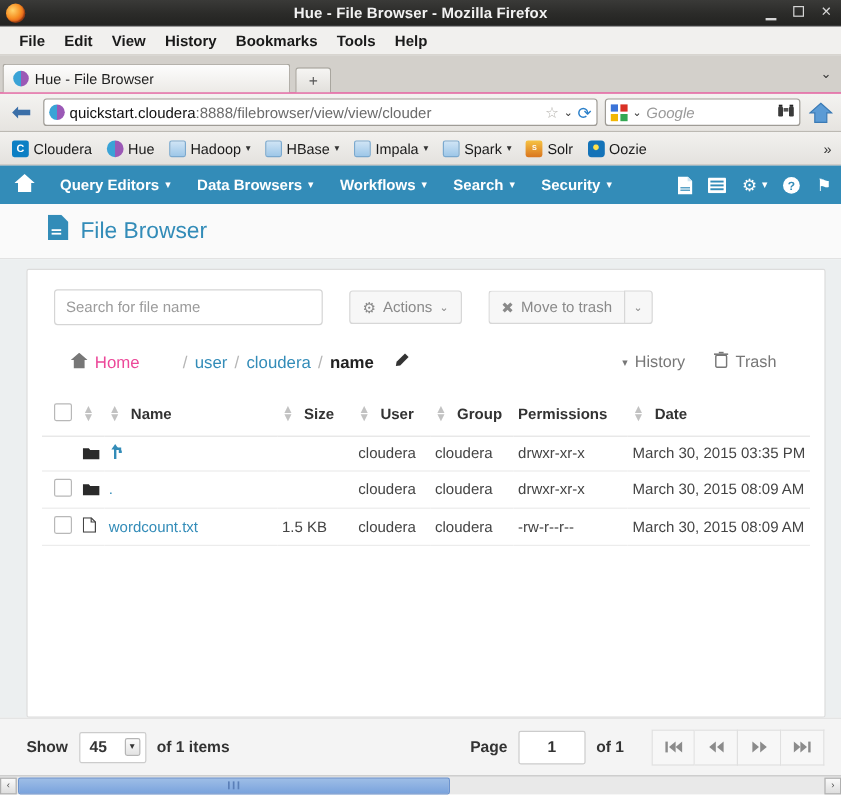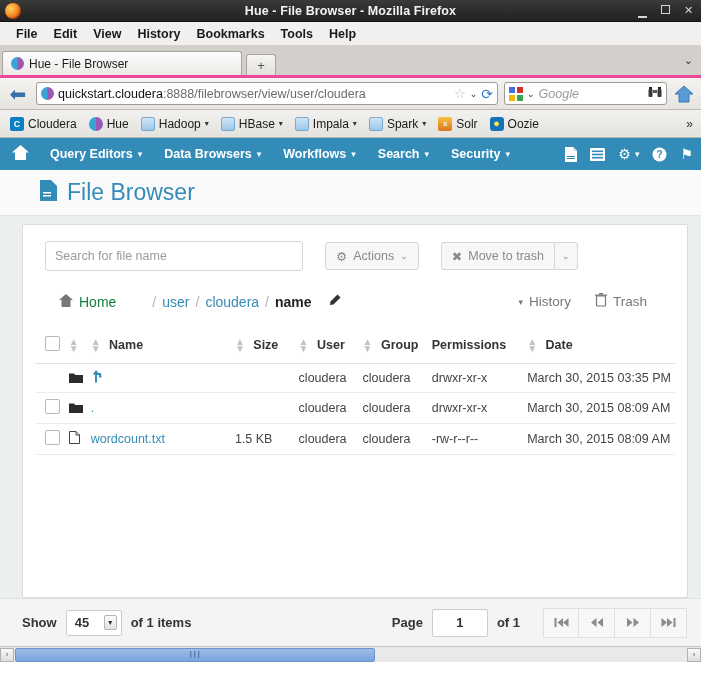--- a/index.html
+++ b/index.html
@@ -40,21 +40,21 @@
     height: 24px; background: #f1f0ee;
     display: flex; align-items: center; padding-left: 8px;
     border-bottom: 1px solid #d8d5d0;
     font-size: 12.5px; color: #1a1a1a;
   }
   .menubar span { padding: 2px 8px; cursor: default; font-weight: bold; }
 
   .tabstrip {
     height: 32px; background: #d3d0cb;
     display: flex; align-items: flex-end; padding-left: 2px;
-    border-bottom: 3px solid #ec4899;
+    border-bottom: 1px solid #ec4899;
     position: relative;
   }
   .tab {
     height: 24px; min-width: 240px; max-width: 250px;
     background: linear-gradient(to bottom,#fdfdfd,#eceae6);
     border: 1px solid #a9a69f; border-bottom: none;
     border-radius: 3px 3px 0 0;
     display: flex; align-items: center; gap: 5px; padding: 0 8px;
     font-size: 12px; color: #1d1d1d;
   }
@@ -134,49 +134,49 @@
   .hue-navbar .nav-item .caret { font-size: 9px; font-weight: normal; }
   .hue-navbar .nav-right { margin-left: auto; display: flex; align-items: center; gap: 13px; padding-right: 2px; font-weight: normal; }
   .nav-ico { font-size: 14px; display: flex; align-items: center; gap: 4px; }
 
   .page-head {
     height: 46px; background: #fafafa;
     border-bottom: 1px solid #e2e2e2;
     display: flex; align-items: center; padding-left: 40px; gap: 10px;
   }
   .page-head .doc-icon { color: #338cb8; font-size: 19px; }
-  .page-title { color: #338cb8; font-size: 23px; }
+  .page-title { color: #338cb8; font-size: 19px; }
 
   .content-wrap { background: #eceff0; padding: 8px 13px 0 22px; height: 382px; }
   .panel {
     background: #fff; border: 1px solid #dcdcdc; border-radius: 2px;
     height: 100%; padding: 14px 12px 0 12px; position: relative;
   }
 
   .toolbar-row { display: flex; align-items: center; gap: 22px; padding: 2px 0 0 10px; }
   .search-file {
-    width: 258px; height: 30px; border: 1px solid #d5d5d5; border-radius: 3px;
+    width: 224px; height: 30px; border: 1px solid #d5d5d5; border-radius: 3px;
     padding: 0 9px; font-size: 12.5px; color: #9b9b9b; background: #fff;
     display: flex; align-items: center;
   }
   .btn {
     height: 28px; border: 1px solid #d7d7d7; border-radius: 3px;
     background: #f7f7f7; color: #8a8a8a; font-size: 12.5px;
     display: flex; align-items: center; gap: 6px; padding: 0 10px; white-space: nowrap;
   }
   .btn-group { display: flex; }
   .btn-group .btn:first-child { border-radius: 3px 0 0 3px; border-right: none; }
   .btn-group .btn.split { border-radius: 0 3px 3px 0; padding: 0 7px; }
   .caret-dn { font-size: 9px; }
 
   .breadcrumb-row {
     display: flex; align-items: center; gap: 0;
     padding: 22px 0 0 24px; font-size: 14px; color: #888;
   }
-  .bc-home { display: flex; align-items: center; gap: 6px; color: #15803d; }
+  .bc-home { display: flex; align-items: center; gap: 6px; color: #ec4899; }
   .bc-sep { padding: 0 6px; color: #b5b5b5; }
   .bc-link { color: #338cb8; }
   .bc-current { color: #222; font-weight: bold; }
   .bc-pencil { margin-left: 16px; color: #333; font-size: 12px; }
   .bc-right { margin-left: auto; display: flex; align-items: center; gap: 24px; color: #777; font-size: 13.5px; padding-right: 28px; }
   .bc-right .itm { display: flex; align-items: center; gap: 6px; }
 
   table.files { width: 100%; border-collapse: collapse; margin-top: 22px; font-size: 12.5px; }
   table.files thead th {
     text-align: left; font-weight: bold; color: #333;
@@ -273,21 +273,21 @@
     <span class="tab-title">Hue - File Browser</span>
   </div>
   <div class="newtab">+</div>
   <div class="tabs-chevron">⌄</div>
 </div>
 
 <div class="navtoolbar">
   <div class="back-arrow">⬅</div>
   <div class="urlbar">
     <span class="hue-favicon"></span>
-    <span class="url-text"><b>quickstart.cloudera</b><span>:8888/filebrowser/view/user/cloudera</span></span>
+    <span class="url-text"><b>quickstart.cloudera</b><span>:8888/filebrowser/view/view/clouder</span></span>
     <span class="url-star">☆</span>
     <span class="url-chev">⌄</span>
     <span class="url-reload">⟳</span>
   </div>
   <div class="searchbar">
     <span class="g-icon">
         <i class="q1"></i>
         <i class="q2"></i>
         <i class="q3"></i>
         <i class="q4"></i>

